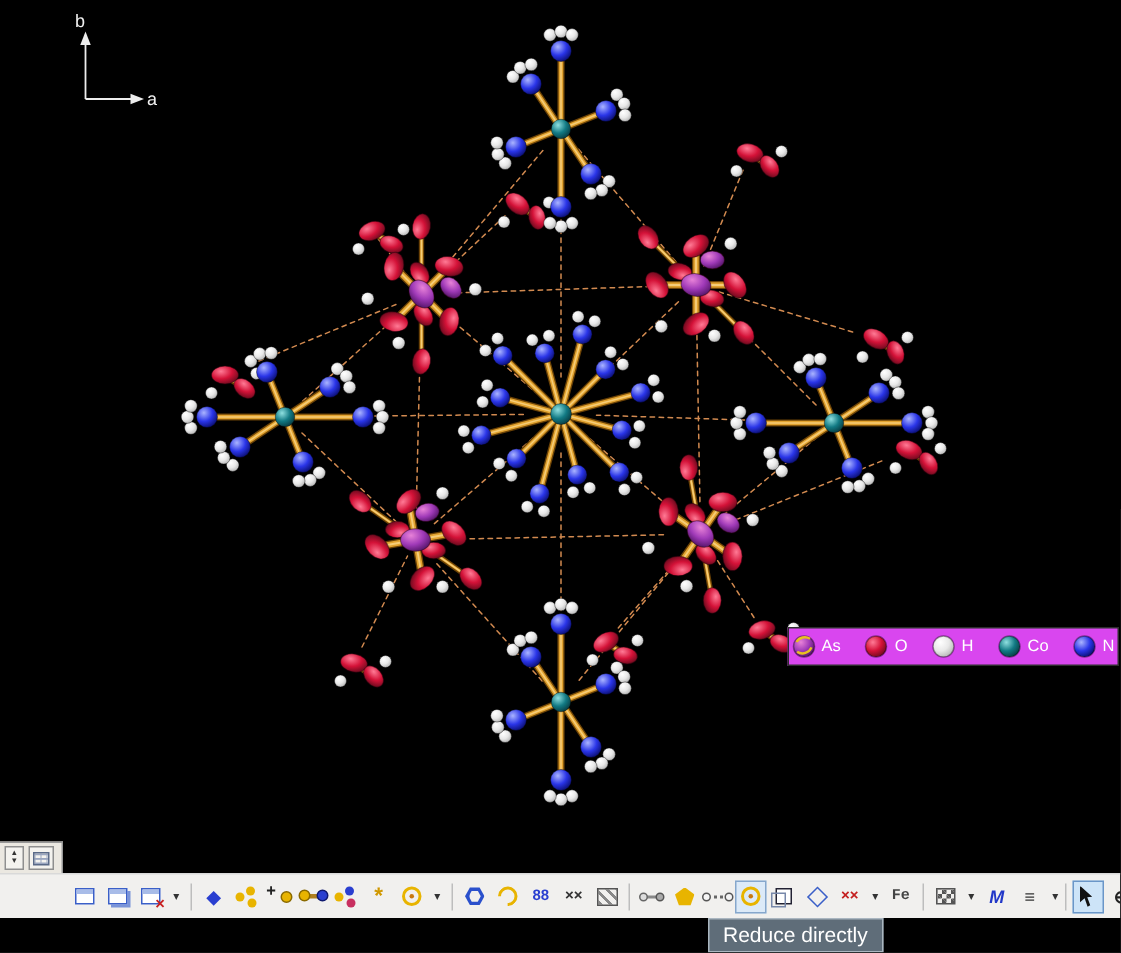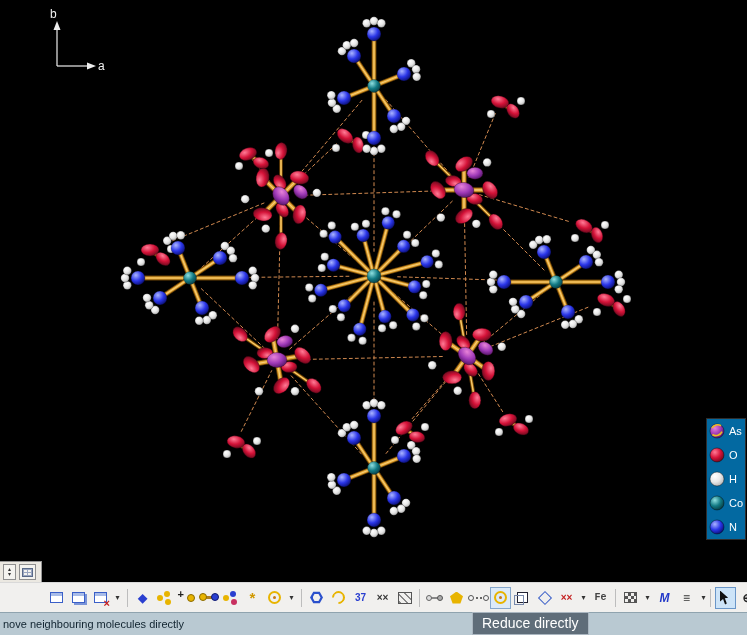--- a/index.html
+++ b/index.html
@@ -5,22 +5,22 @@
   html,body{margin:0;padding:0;background:#222;}
   #app{position:relative;width:747px;height:635px;overflow:hidden;background:#000;
        font-family:"Liberation Sans",sans-serif;}
 
   
   .canvas{position:absolute;left:0;top:0;right:0;bottom:53px;background:#000;}
   #scene{position:absolute;left:0;top:0;}
   .axlabel{fill:#f0f0f0;font-size:12px;font-family:"Liberation Sans",sans-serif;}
 
   
-  .legend{position:absolute;right:1px;top:418px;display:flex;flex-direction:column;
-          gap:6px;padding:3px 2px;background:#0369a1;border:1px solid #2e2e2e;}
+  .legend{position:absolute;right:1px;top:418px;display:flex;flex-direction:row;
+          gap:16px;padding:3px 2px;background:#d946ef;border:1px solid #2e2e2e;}
   .lrow{display:flex;align-items:center;gap:4px;height:18px;}
   .llabel{color:#fff;font-size:11px;}
 
   
   .mini{position:absolute;left:0;bottom:0;height:21px;width:42px;background:#ebe8e1;
         border-top:1px solid #979797;border-right:1px solid #979797;display:flex;
         align-items:center;gap:3px;padding:1px 3px;box-sizing:border-box;z-index:5;}
   .mini button{margin:0;padding:0;background:#f4f3ef;border:1px solid #8f8f8f;
         display:flex;flex-direction:column;align-items:center;justify-content:center;
         height:16px;cursor:default;}
@@ -726,21 +726,21 @@
       </button>
       <button class="icon-btn caret-btn">▾</button>
       <div class="tsep"></div>
       <button class="icon-btn">
         <span class="k-hex"></span>
       </button>
       <button class="icon-btn">
         <span class="k-arc"></span>
       </button>
       <button class="icon-btn">
-        <span class="tglyph" style="color: rgb(42, 63, 208); font-size: 10px;">37</span>
+        <span class="tglyph" style="color: rgb(42, 63, 208); font-size: 10px;">88</span>
       </button>
       <button class="icon-btn">
         <span class="tglyph" style="color: rgb(51, 51, 51); font-size: 10px;">××</span>
       </button>
       <button class="icon-btn">
         <span class="k-hatch"></span>
       </button>
       <div class="tsep"></div>
       <button class="icon-btn">
         <span class="k-bondsm"></span>
@@ -781,19 +781,16 @@
       <button class="icon-btn caret-btn">▾</button>
       <div class="tsep" style="margin-left: auto;"></div>
       <button class="icon-btn active">
         <span class="k-cursor"></span>
       </button>
       <button class="icon-btn">
         <span class="tglyph" style="color: rgb(34, 34, 34); font-size: 12px;">⊕</span>
       </button>
     </div>
 
-  <div class="statusbar">
-    <span class="status-text">nove neighbouring molecules directly</span>
-  </div>
 
   <div class="tooltip">Reduce directly</div>
 
 </div>
 
 </body></html>

